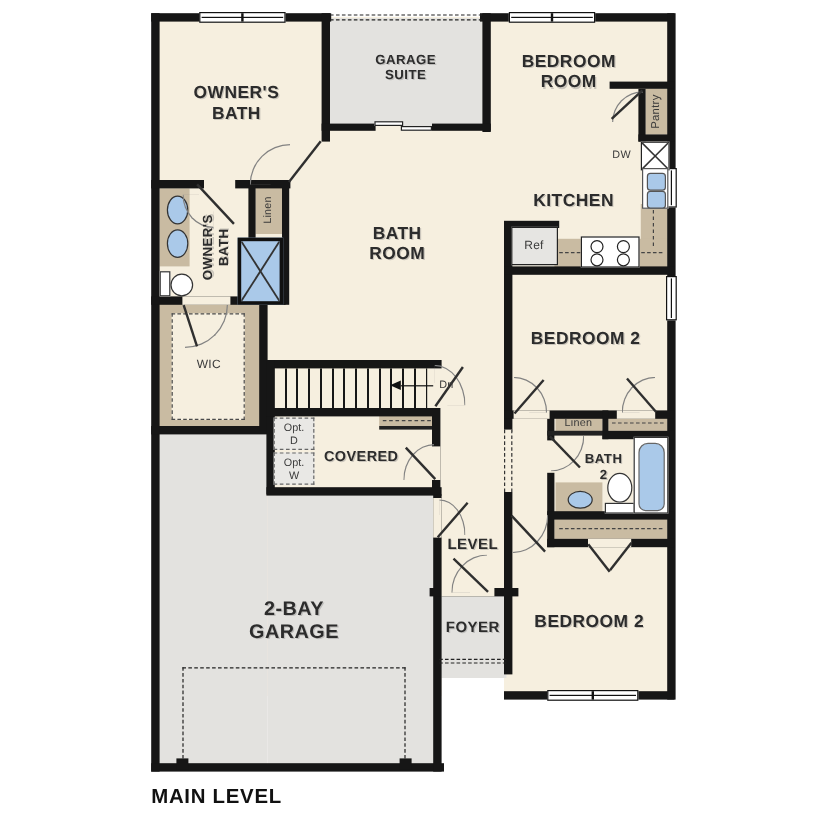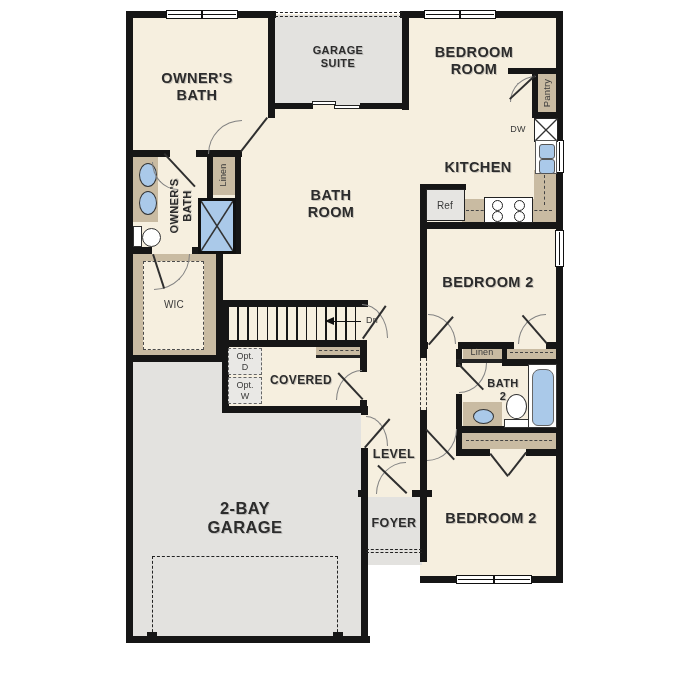--- a/index.html
+++ b/index.html
@@ -264,14 +264,15 @@
   </div>
   <div class="lbl s14" style="left:491px;top:519px">BEDROOM 2</div>
 
   <div class="sm s9 vert" style="left:224px;top:175px">Linen</div>
   <div class="sm s95 vert" style="left:547px;top:93px">Pantry</div>
   <div class="sm s9" style="left:518px;top:130px">DW</div>
   <div class="sm s10" style="left:445px;top:205px">Ref</div>
   <div class="sm s9" style="left:482px;top:353px">Linen</div>
   <div class="sm s9" style="left:372px;top:321px">Dn</div>
 
+  <div class="title" style="left:126px;top:654px">MAIN LEVEL</div>
 
 </div>
 
 </body></html>

